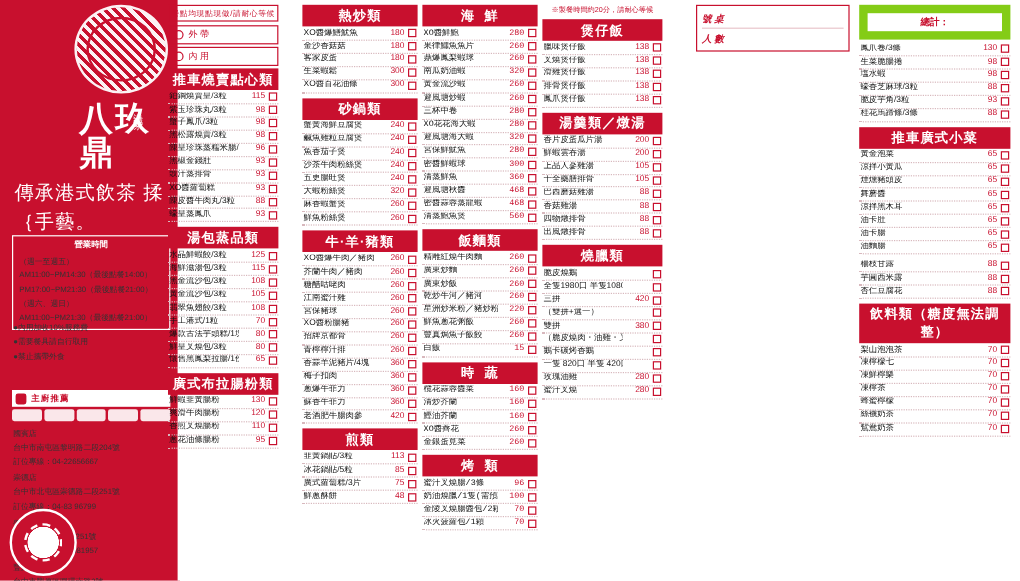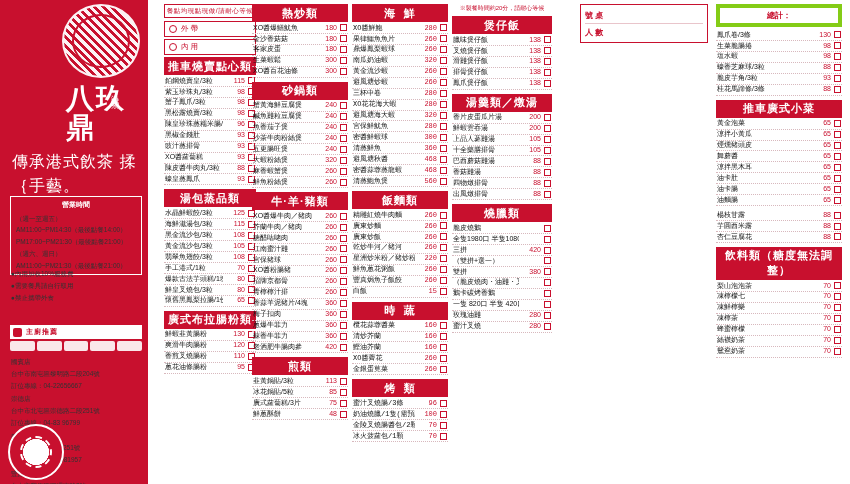--- a/index.html
+++ b/index.html
@@ -115,29 +115,29 @@
     border:1px solid #c8102e; color:#c8102e; font-size:7.5px;
     padding:2px 4px; margin-bottom:2px; display:flex; align-items:center; gap:4px;
   }
   .opt-row .circ{
     width:8px;height:8px;border:1px solid #c8102e;border-radius:50%;
     display:inline-block;
   }
 
   
   .orderbox{
-    border:1px solid #c8102e; padding:2px 4px; margin-bottom:3px;
+    border:1px solid #c8102e; padding:2px 4px; margin-bottom:3px;font-style:italic;
   }
   .ob-line{ display:flex; align-items:center; font-size:8px; color:#c8102e;
     border-bottom:1px solid #e9c5cb; padding:2.5px 0; }
   .ob-line:last-child{ border-bottom:none; }
   .ob-lab{ width:34px; font-weight:bold; }
   .ob-fill{ flex:1; }
   .totalbox{
-    border:4px solid #84cc16; padding:2px 4px; margin-bottom:3px;
+    border:7px solid #84cc16; padding:2px 4px; margin-bottom:3px;
     font-size:8px; color:#c8102e; font-weight:bold; text-align:center;
   }
   .smallnote{ font-size:6px; color:#c8102e; text-align:center; margin-bottom:3px;}
   .plain{ font-size:6.5px; color:#333; line-height:1.5; padding:1px; }
 </style>
 </head>
 <body>
 
 <div class="page">
 
@@ -185,21 +185,21 @@
         <div class="plain">學士店</div>
         <div class="plain">台中市北區學士路251號</div>
         <div class="plain">訂位專線：04-22081957</div>
         <div class="plain"></div>
         <div class="plain">豐原店</div>
         <div class="plain">台中市豐原區圓環南路2號</div>
       </div>
     <div class="lemon"></div>
   </div>
 
-  <div class="col" style="left:164px; width:92px;">
+  <div class="col" style="left:140px; width:92px;">
     <div class="note-top">餐點均現點現做/請耐心等候</div>
     <div id="optRows">
         <div class="opt-row">
           <span class="circ"></span>
           <span>外 帶</span>
         </div>
         <div class="opt-row">
           <span class="circ"></span>
           <span>內 用</span>
         </div>

